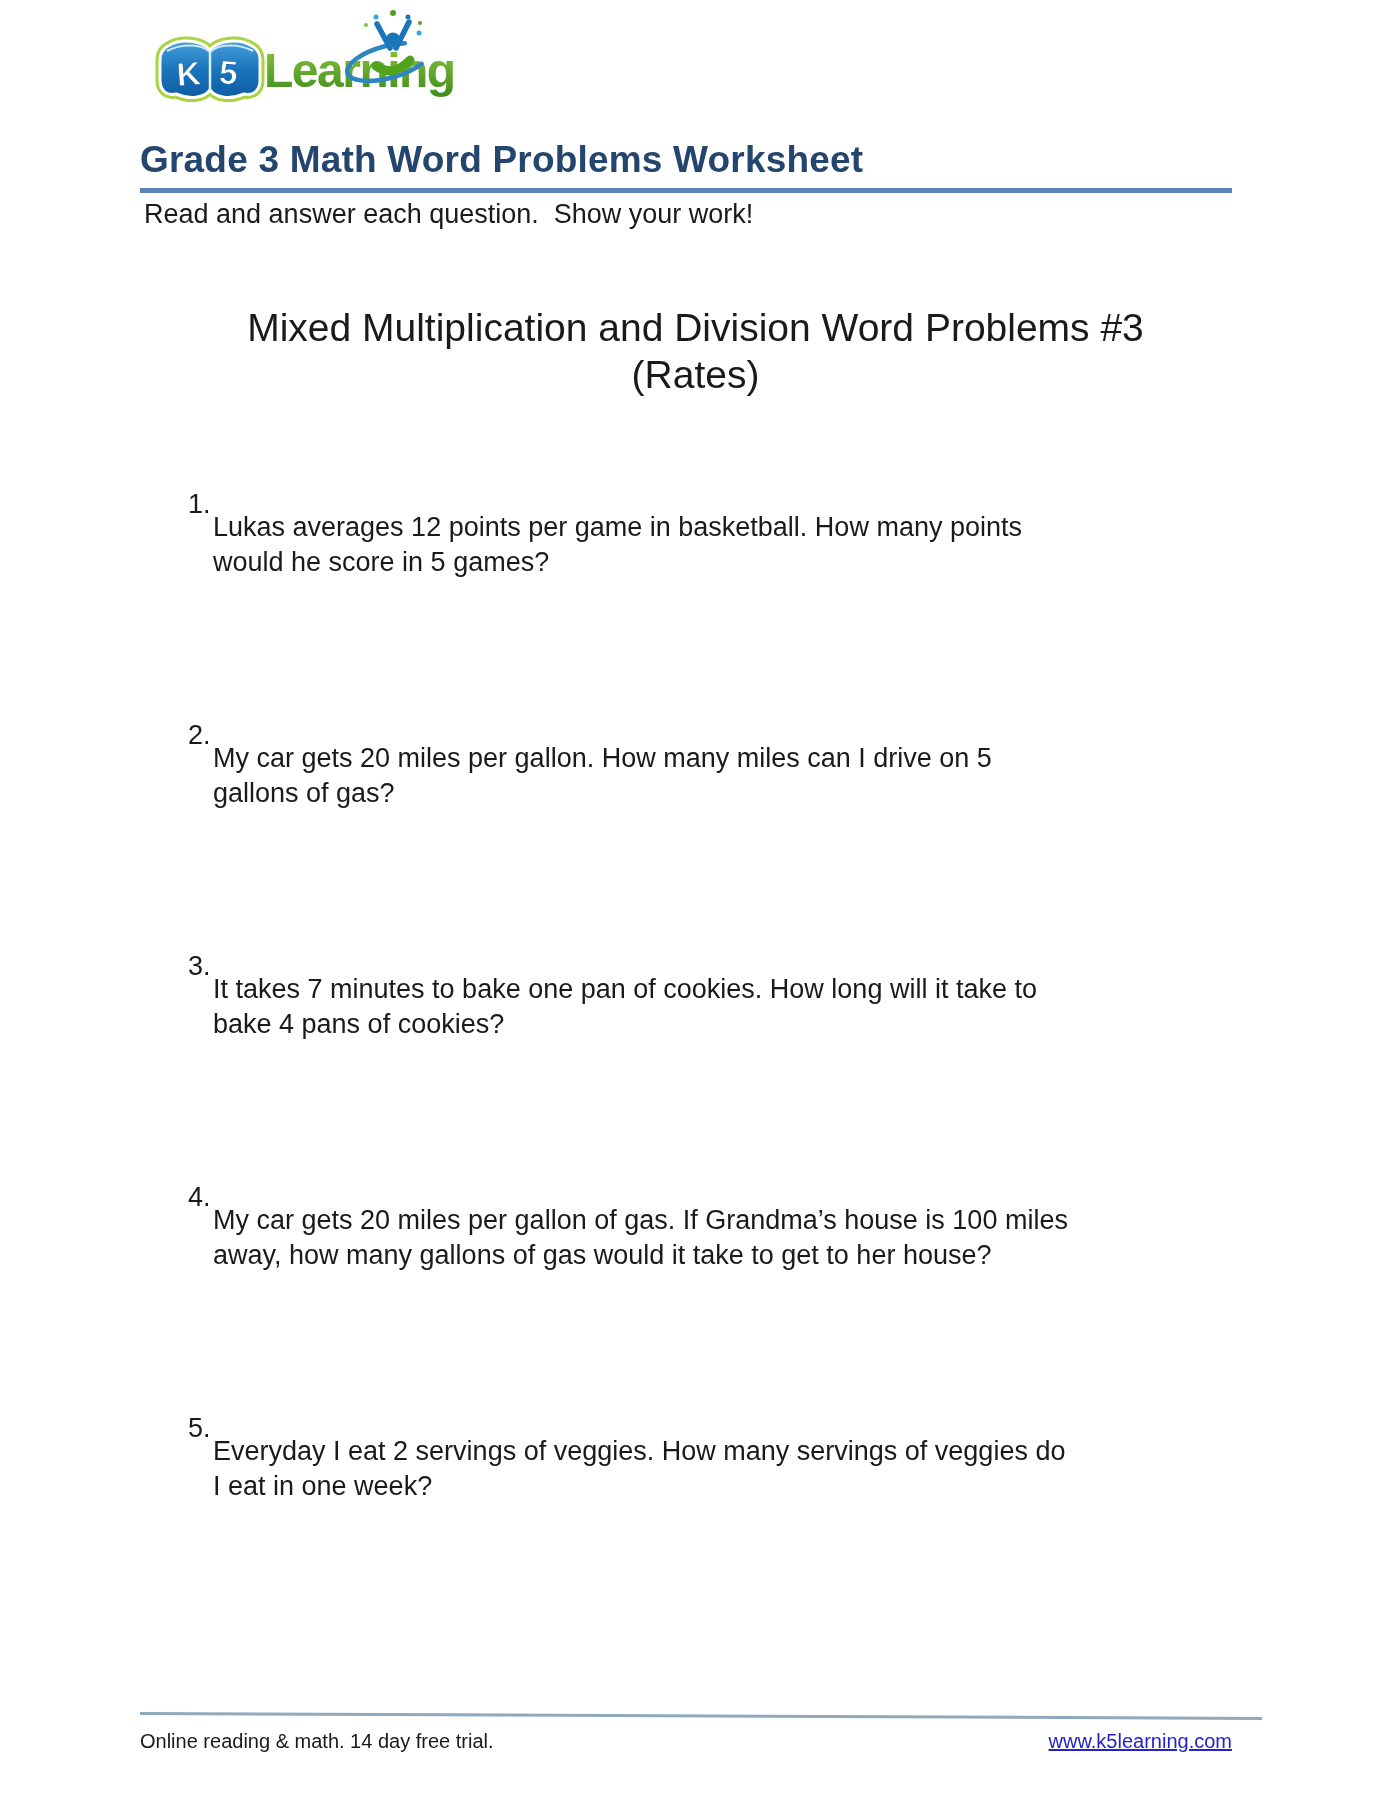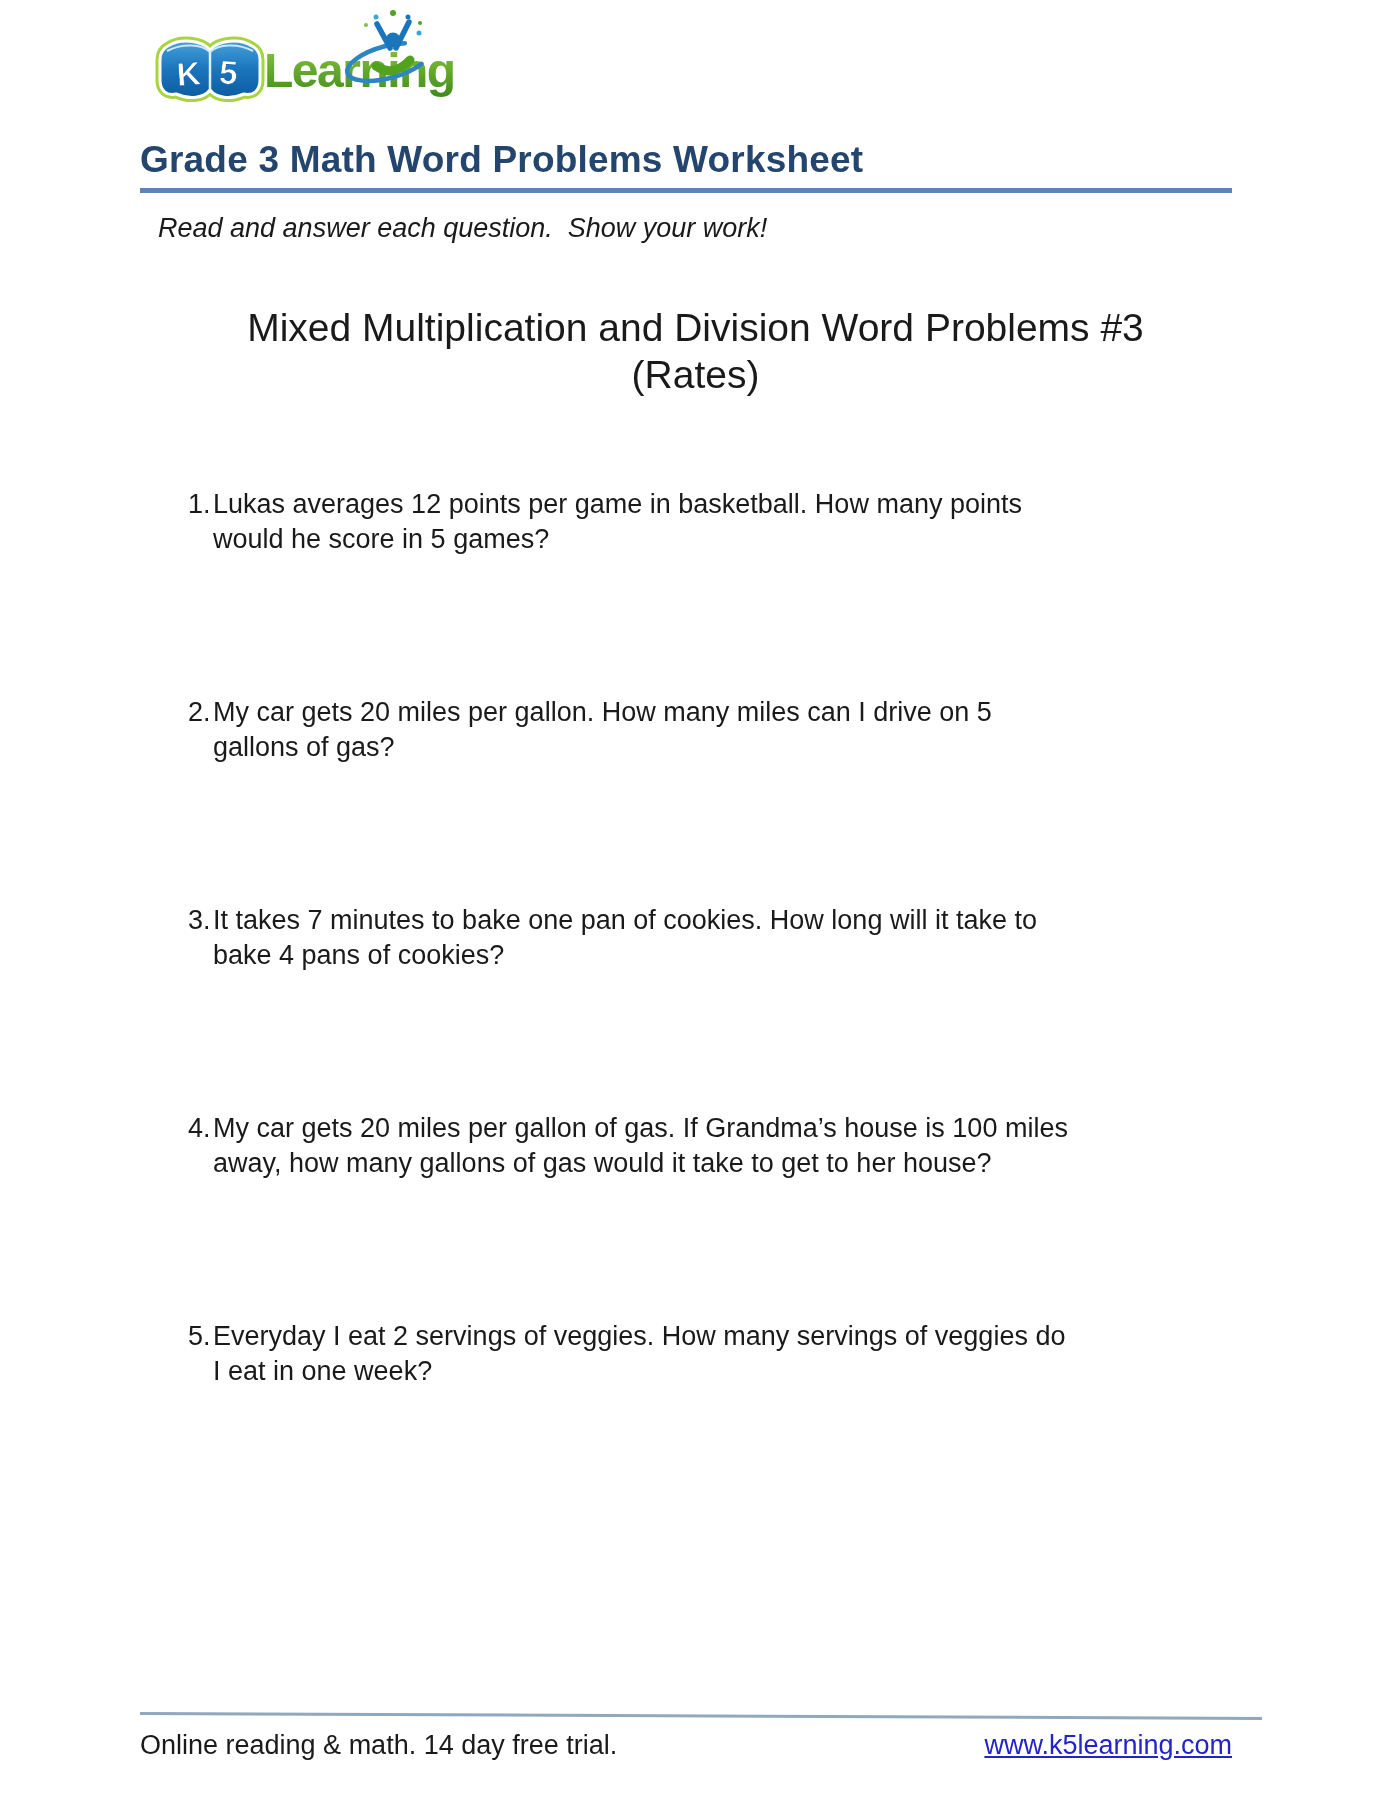--- a/index.html
+++ b/index.html
@@ -21,22 +21,22 @@
     font-size:37px; font-weight:700; letter-spacing:0.2px;
     color:var(--c-heading, #24466e);
     white-space:nowrap;
   }
   .heading-rule {
     position:absolute; left:140px; top:188px;
     width:1092px; height:5px;
     background:var(--c-rule, #5b84b4);
   }
   .instructions {
-    position:absolute; left:140px; top:195px; margin:18px;
-    font-size:27px; font-style:italic;
+    position:absolute; left:140px; top:195px; margin:4px;
+    font-size:27px; 
     white-space:pre-wrap;
   }
 
   
   .ws-title {
     position:absolute; left:0; top:304px; width:1391px; margin:0;
     text-align:center;
     font-size:39px; font-weight:400; line-height:47px;
     white-space:pre-line;
   }
@@ -45,33 +45,33 @@
   .questions {
     position:absolute; left:188px; top:487px;
     margin:0; padding:0; list-style:none; width:905px;
   }
   .question {
     display:flex; align-items:flex-start;
     font-size:27px; line-height:35px;
     margin-bottom:138px;
   }
   .q-num { flex:0 0 25px; width:25px; }
-  .q-text { flex:1 1 auto; white-space:pre-line; }
+  .q-text { flex:1 1 auto; white-space:pre-line;margin-top:23px; }
 
   
   .footer-rule {
     position:absolute; left:140px; top:1712px;
     width:1122px; height:3px;
     background:var(--c-footer_rule, #8fa8bc);
     transform:rotate(0.25deg); transform-origin:left center;
   }
   .footer {
     position:absolute; left:140px; top:1730px; width:1092px;
     display:flex; justify-content:space-between; align-items:flex-end;
-    font-size:27px;
+    font-size:20px;
   }
   .footer-link {
     color:var(--c-link, #2323cc);
     cursor:pointer;
   }
 
   
   .logo-learning {
     font-family:"Liberation Sans", sans-serif;
     font-weight:bold; font-size:48px; letter-spacing:-1.5px;

